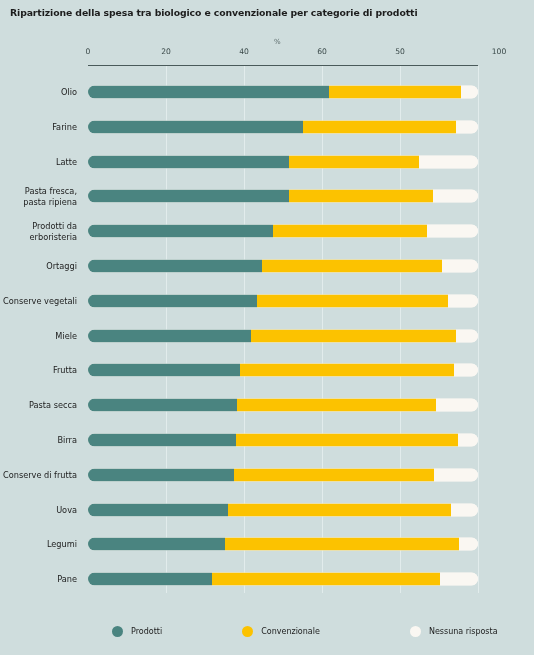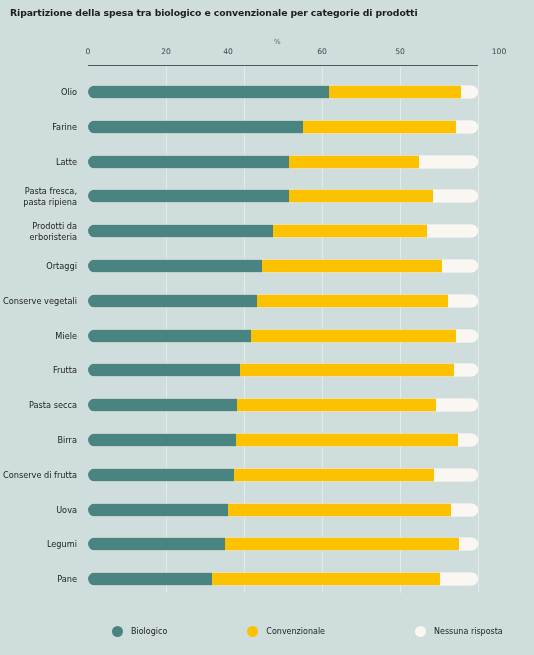--- a/index.html
+++ b/index.html
@@ -93,21 +93,21 @@
     <div class="title">Ripartizione della spesa tra biologico e convenzionale per categorie di prodotti</div>
   </div>
 
   <div class="plot" id="plot">
     <div class="axis-unit">%</div>
     <div class="axis-line"></div>
   <div class="tick-label" style="left: 88px;">0</div>
       <div class="gridline" style="left: 166px;"></div>
       <div class="tick-label" style="left: 166px;">20</div>
       <div class="gridline" style="left: 244px;"></div>
-      <div class="tick-label" style="left: 228px;">40</div>
+      <div class="tick-label" style="left: 244px;">40</div>
       <div class="gridline" style="left: 322px;"></div>
       <div class="tick-label" style="left: 322px;">60</div>
       <div class="gridline" style="left: 400px;"></div>
       <div class="tick-label" style="left: 400px;">50</div>
       <div class="gridline" style="left: 478px;"></div>
       <div class="tick-label" style="left: 499px;">100</div>
       <div class="cat-label" style="top: 92px;">Olio</div>
       <div class="bar-track" style="top: 92px; width: 390px;">
         <div class="seg-bio" style="width: 241.02px;"></div>
         <div class="seg-conv" style="width: 131.82px;"></div>
@@ -197,21 +197,21 @@
       <div class="bar-track" style="top: 579.2px; width: 390px;">
         <div class="seg-bio" style="width: 124.02px;"></div>
         <div class="seg-conv" style="width: 228.15px;"></div>
         <div class="seg-none"></div>
       </div>
     </div>
 
   <div class="legend" id="legend">
       <div class="legend-item">
         <span class="legend-dot" style="background: rgb(74, 132, 128);"></span>
-        <span class="legend-text">Biologico</span>
+        <span class="legend-text">Prodotti</span>
       </div>
       <div class="legend-item" style="margin-left: 80px;">
         <span class="legend-dot" style="background: rgb(252, 194, 0);"></span>
         <span class="legend-text">Convenzionale</span>
       </div>
       <div class="legend-item" style="margin-left: 90px; align-items: center;">
         <span class="legend-dot" style="background: rgb(250, 247, 242);"></span>
         <span class="legend-text">Nessuna risposta</span>
       </div>
     </div>

